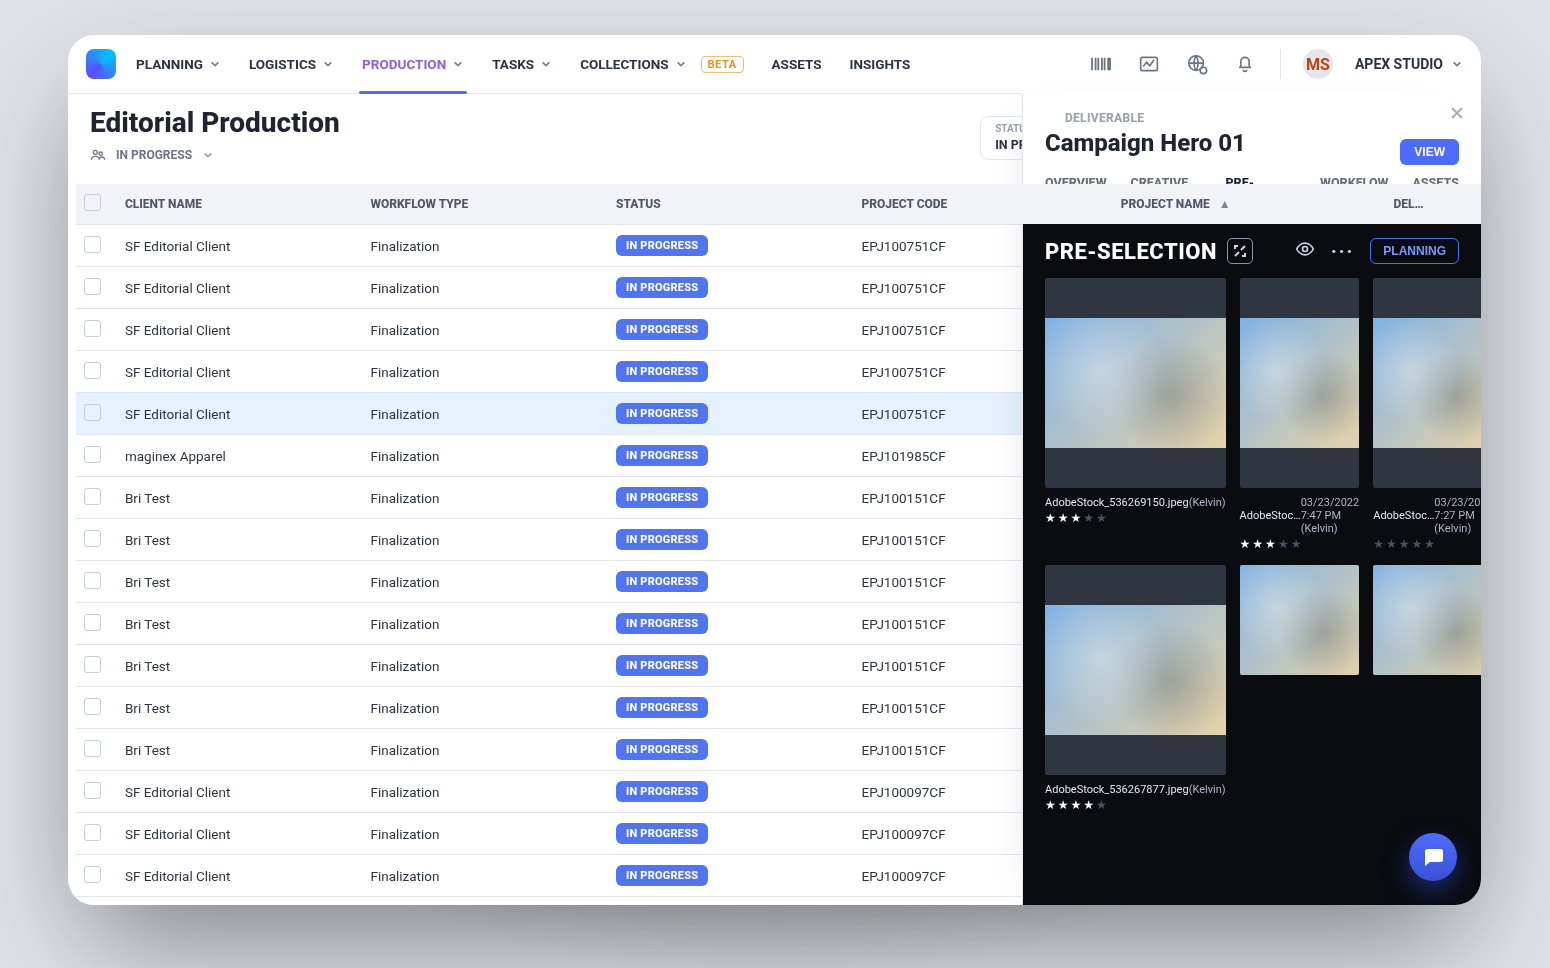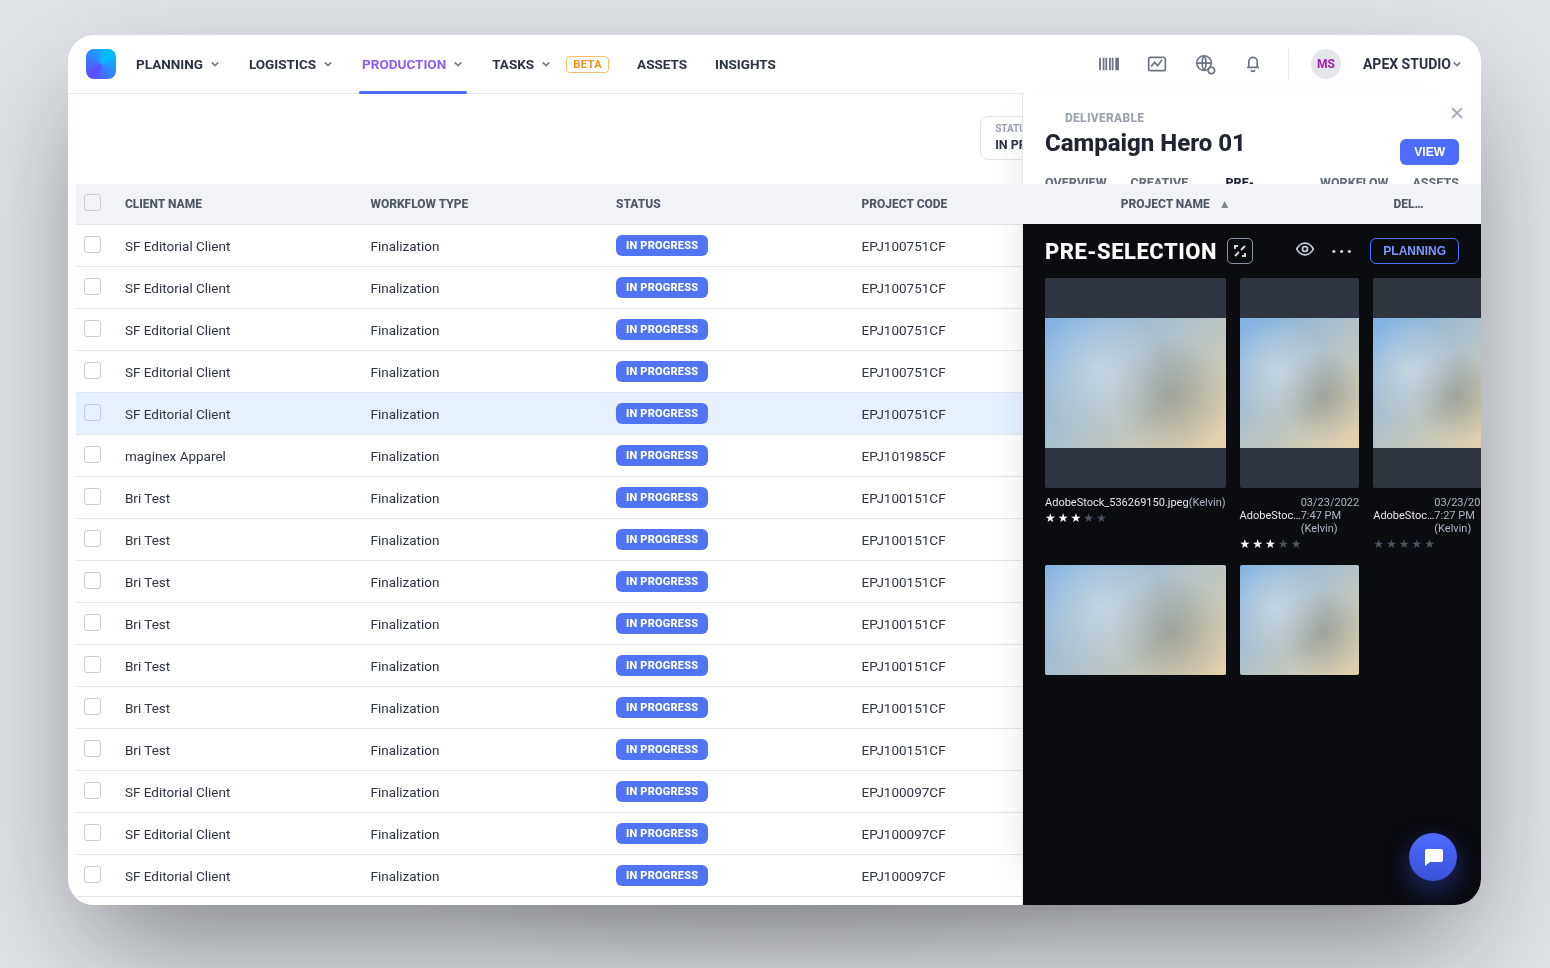--- a/index.html
+++ b/index.html
@@ -42,24 +42,24 @@
     bottom:-1px;height:3px;background:var(--blue);border-radius:3px;}
   .chev{width:12px;height:12px;display:inline-flex;align-items:center;justify-content:center;}
   .chev svg{width:10px;height:10px;stroke:#767f8f;}
   .beta{margin-left:-14px;font-size:11px;font-weight:700;color:#ea8f1a;
     border:1px solid #f6bd6b;border-radius:4px;padding:1px 6px;letter-spacing:.5px;}
 
   .nav-right{margin-left:auto;display:flex;align-items:center;gap:22px;}
   .icon-btn{width:26px;height:26px;display:flex;align-items:center;justify-content:center;
     color:#6c7584;border-radius:6px;cursor:pointer;}
   .avatar{width:30px;height:30px;border-radius:50%;background:#e3e6eb;
-    display:flex;align-items:center;justify-content:center;font-size:12px;
-    font-weight:700;color:#a21caf;}
+    display:flex;align-items:center;justify-content:center;font-size:16px;
+    font-weight:700;color:#c2410c;}
   .vsep{width:1px;height:30px;background:var(--border);}
-  .org{font-size:14px;font-weight:700;color:#2a3140;display:flex;gap:0;align-items:center;}
+  .org{font-size:14px;font-weight:700;color:#2a3140;display:flex;gap:8px;align-items:center;}
 
   
   .subbar{display:flex;align-items:flex-start;padding:12px 22px 0 22px;height:78px;gap:20px;}
   .page-title{font-size:28px;font-weight:800;margin:0;}
   .page-sub{display:flex;align-items:center;gap:10px;margin-top:8px;
     font-size:12px;font-weight:700;color:#6b7483;}
   .page-sub .chev svg{stroke:#9aa2b0;}
   .people-icon{width:16px;height:16px;}
 
   .toolbar{margin-left:auto;display:flex;align-items:center;gap:20px;margin-top:10px;}
@@ -121,21 +121,21 @@
 
   .presel{flex:1;background:var(--dark);padding:20px 22px;overflow:auto;color:#fff;}
   .presel-head{display:flex;align-items:center;margin-bottom:14px;}
   .presel-head h3{margin:0;font-size:22px;font-weight:800;letter-spacing:.5px;}
   .exp-ico{width:24px;height:24px;border:1.5px solid #8b95a6;border-radius:5px;
     margin-left:10px;display:flex;align-items:center;justify-content:center;color:#cfd6e2;}
   .presel-head .right{margin-left:auto;display:flex;align-items:center;gap:16px;}
   .continue-btn{border:1.5px solid #4970ff;color:#7e98ff;background:transparent;
     font-size:12px;font-weight:800;border-radius:6px;padding:5px 12px;cursor:pointer;}
 
-  .grid{display:grid;grid-template-columns:1fr 1fr 1fr 1fr;gap:14px;}
+  .grid{display:grid;grid-template-columns:1fr 1fr 1fr;gap:14px;}
   .asset-card{width:100%;}
   .thumb{height:210px;background:var(--card);border-radius:2px;display:flex;
     align-items:center;justify-content:center;overflow:hidden;}
   .thumb-inner{width:100%;height:130px;background:linear-gradient(135deg,#7fb2e6,#e6d2a8);
     position:relative;}
   .thumb-inner::after{content:"";position:absolute;inset:0;
     background:radial-gradient(circle at 30% 40%,rgba(255,255,255,.35),transparent 45%),
                radial-gradient(circle at 70% 60%,rgba(0,0,0,.18),transparent 40%);}
   .asset-card.half .thumb{height:110px;}
   .asset-meta{display:flex;justify-content:space-between;align-items:center;
@@ -185,20 +185,28 @@
             </span>
           </div>
           <div class="nav-item">
             <span>TASKS</span>
             <span class="chev">
               <svg viewBox="0 0 12 12" fill="none" stroke-width="2">
                 <path d="M2 4l4 4 4-4"></path>
               </svg>
             </span>
           </div>
+          <div class="nav-item">
+            <span>COLLECTIONS</span>
+            <span class="chev">
+              <svg viewBox="0 0 12 12" fill="none" stroke-width="2">
+                <path d="M2 4l4 4 4-4"></path>
+              </svg>
+            </span>
+          </div>
           <span class="beta">BETA</span>
           <div class="nav-item">
             <span>ASSETS</span>
           </div>
           <div class="nav-item">
             <span>INSIGHTS</span>
           </div>
         </div>
 
       <div class="nav-right">
@@ -232,20 +240,36 @@
           <span class="chev">
             <svg viewBox="0 0 12 12" fill="none" stroke-width="2">
                 <path d="M2 4l4 4 4-4"></path>
               </svg>
             </span>
         </div>
       </div>
     </div>
 
     <div class="subbar">
+      <div>
+        <h1 class="page-title">Editorial Production</h1>
+        <div class="page-sub">
+          <svg class="people-icon" viewBox="0 0 24 24" fill="none" stroke="#6b7483" stroke-width="2">
+            <circle cx="8" cy="8" r="3"></circle>
+              <circle cx="16" cy="10" r="2.5"></circle>
+            <path d="M2 19c0-3 3-5 6-5s6 2 6 5M14 19c0-2 2-4 4-4s4 2 4 4"></path>
+            </svg>
+          <span>IN PROGRESS</span>
+          <span class="chev">
+            <svg viewBox="0 0 12 12" fill="none" stroke-width="2">
+                <path d="M2 4l4 4 4-4"></path>
+              </svg>
+            </span>
+        </div>
+      </div>
 
       <div class="toolbar">
         <div class="status-chip">
           <span class="lbl">STATUS</span>
           <span class="val">IN PROGRESS</span>
         </div>
 
         <div class="tool">
           <span class="ico filter-ico">
             <svg width="16" height="16" viewBox="0 0 24 24" fill="none" stroke="currentColor" stroke-width="2.5">

